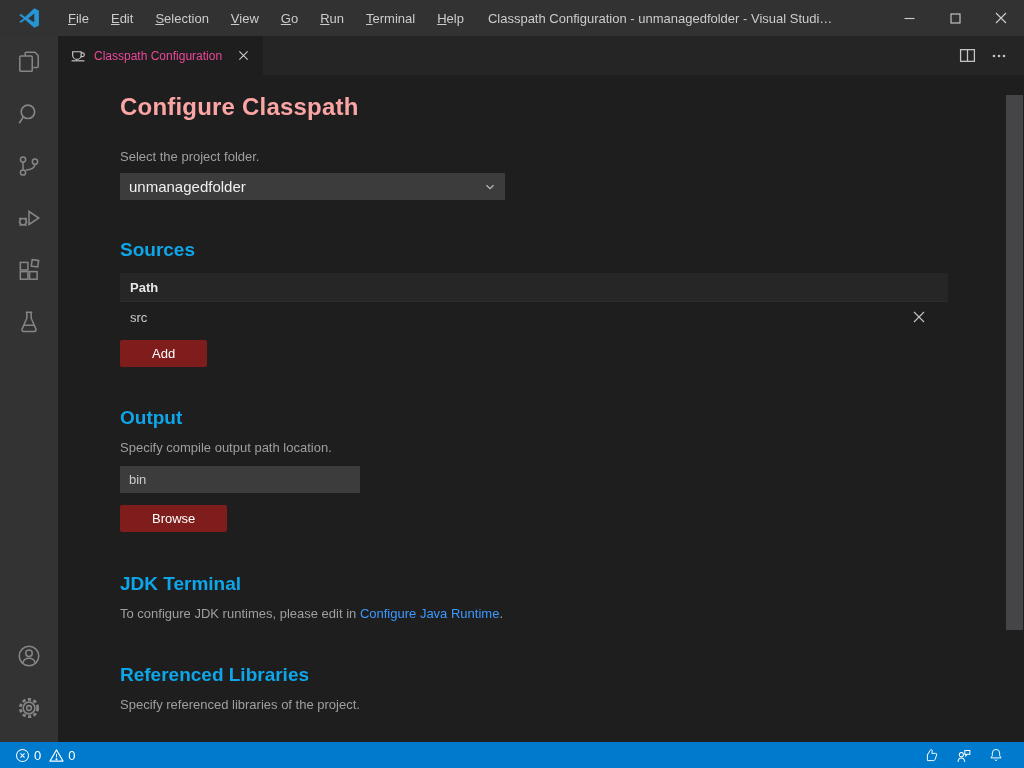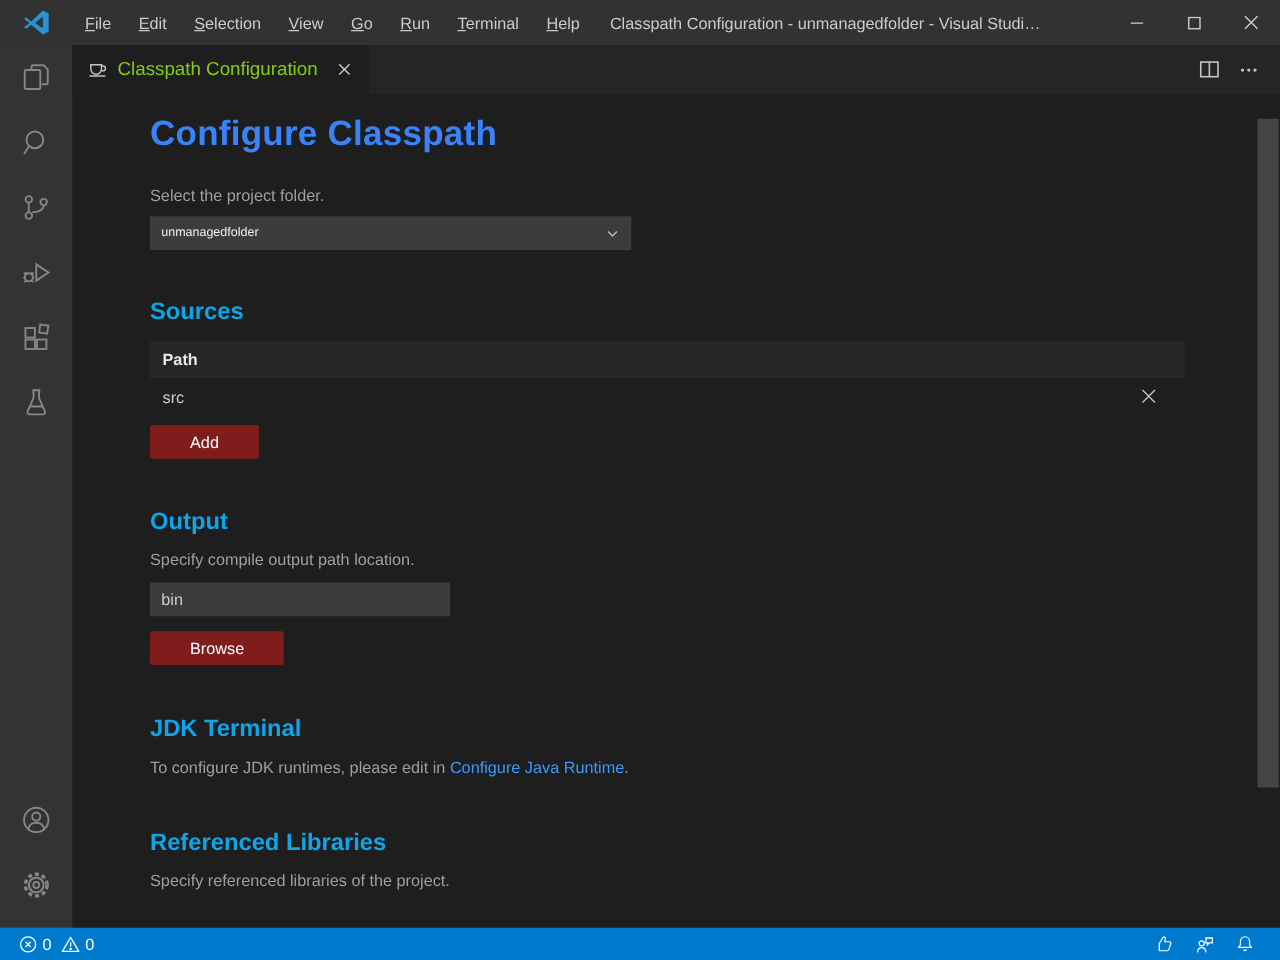--- a/index.html
+++ b/index.html
@@ -24,35 +24,35 @@
   .ab-top { display:flex; flex-direction:column; align-items:center; }
   .ab-bottom { margin-top:auto; display:flex; flex-direction:column; align-items:center; padding-bottom:8px; }
   .ab-item { width:58px; height:52px; display:flex; align-items:center; justify-content:center; color:#868686; }
   .ab-item svg { stroke:#868686; }
 
   .main { flex:1; display:flex; flex-direction:column; min-width:0; background:#1e1e1e; position:relative; }
 
   
   .tabbar { height:39px; background:#252526; display:flex; flex:0 0 39px; }
   .tab { background:#1e1e1e; display:flex; align-items:center; padding:0 10px 0 12px; gap:7px; min-width:0; }
-  .tab-label { color:#84cc16; font-size:15px; white-space:nowrap; }
+  .tab-label { color:#ec4899; font-size:12px; white-space:nowrap; }
   .tab-close { color:#cccccc; display:flex; align-items:center; justify-content:center;
     width:20px; height:20px; border-radius:4px; margin-left:4px; }
   .tab-actions { margin-left:auto; display:flex; align-items:center; gap:6px; padding-right:12px; color:#c5c5c5; }
   .tab-action { width:26px; height:26px; display:flex; align-items:center; justify-content:center; }
 
   
   .webview { flex:1; position:relative; overflow:hidden; padding:16px 34px 0 62px; }
-  h1.page-title { color:#3b82f6; font-size:28px; font-weight:600; line-height:32px; letter-spacing:0.2px; }
+  h1.page-title { color:#fca5a5; font-size:24px; font-weight:600; line-height:32px; letter-spacing:0.2px; }
   .section-h { color:#0ea5e9; font-size:19px; font-weight:700; line-height:24px; }
   .desc { color:#9f9f9f; font-size:13px; line-height:15px; }
   .lbl-project { margin-top:26px; }
 
   .select-box { margin-top:9px; width:385px; height:27px; background:#3c3c3c; color:#f0f0f0;
-    font-size:10px; display:flex; align-items:center; padding:0 8px 0 9px; cursor:default; }
+    font-size:15px; display:flex; align-items:center; padding:0 8px 0 9px; cursor:default; }
   .select-box .sel-text { flex:1; }
   .chevron { color:#bdbdbd; display:flex; }
 
   .h-sources { margin-top:38px; }
   .desc-sources { margin-top:10px; }
   .src-table { margin-top:11px; width:828px; }
   .tbl-header { height:29px; background:#262627; display:flex; align-items:center; padding:0 10px;
     border-bottom:1px solid #2d2d2d; }
   .tbl-header-label { color:#e7e7e7; font-size:13px; font-weight:700;text-align:right; }
   .tbl-row { height:30px; display:flex; align-items:center; padding:0 10px; color:#cccccc; font-size:13px; }

